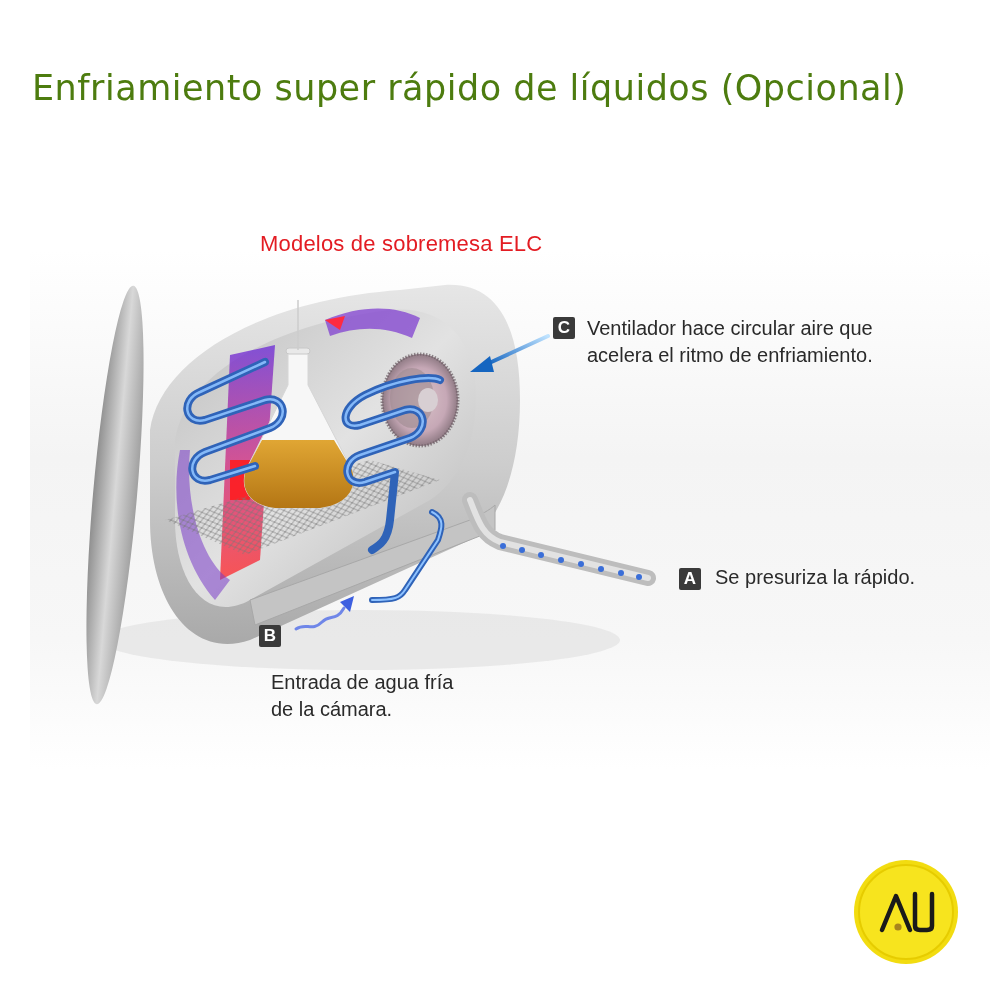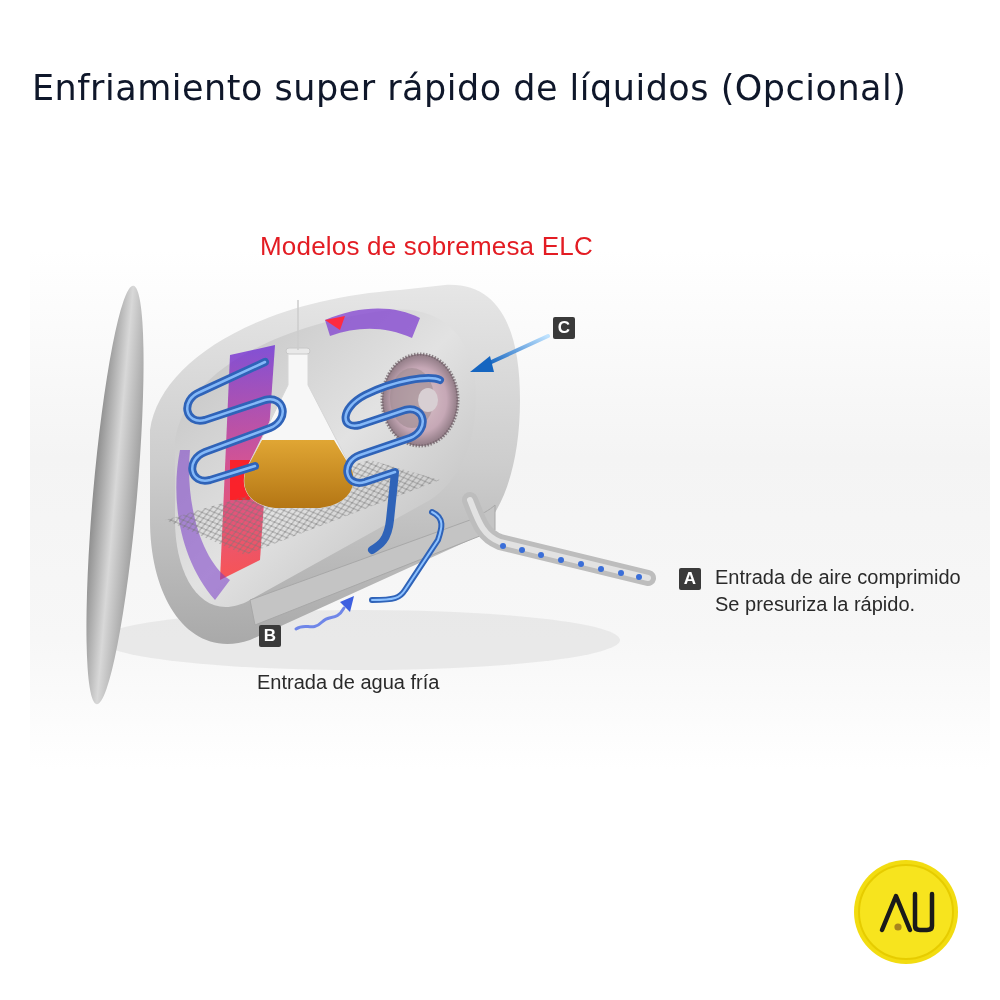--- a/index.html
+++ b/index.html
@@ -2,29 +2,29 @@
 <html><head>
 <meta charset="utf-8">
 <style>
   * { box-sizing: border-box; margin: 0; padding: 0; }
   html, body { width: 1000px; height: 1000px; background: #ffffff; overflow: hidden; }
   body { position: relative; font-family: "DejaVu Sans", sans-serif; color: #222; }
 
   .page-title {
     position: absolute; left: 32px; top: 68px; width: 940px;
     font-family: "DejaVu Sans", sans-serif; font-size: 35px; font-weight: 400;
-    color: #0f172a; letter-spacing: 0.5px; white-space: nowrap;
+    color: #4d7c0f; letter-spacing: 0.5px; white-space: nowrap;
   }
   .panel {
     position: absolute; left: 30px; top: 250px; width: 960px; height: 520px;
     background: linear-gradient(180deg, #ffffff 0%, #f4f4f4 40%, #f7f7f7 75%, #ffffff 100%);
   }
   .subtitle {
     position: absolute; left: 260px; top: 231px;
-    font-family: "Liberation Sans", sans-serif; font-size: 26px; font-weight: 400;
+    font-family: "Liberation Sans", sans-serif; font-size: 22px; font-weight: 400;
     color: #e31c23; white-space: nowrap; letter-spacing: 0.2px;
   }
   .diagram { position: absolute; left: 0; top: 0; width: 1000px; height: 1000px; }
 
   .callout { position: absolute; display: flex; align-items: flex-start; }
   .badge {
     display: inline-flex; align-items: center; justify-content: center;
     width: 22px; height: 22px; background: #3a3a3a; color: #fff;
     font-family: "Liberation Sans", sans-serif; font-weight: 700; font-size: 17px;
     border-radius: 2px; flex: 0 0 auto;
@@ -33,21 +33,21 @@
     font-family: "Liberation Sans", sans-serif; font-size: 20px; line-height: 27px;
     color: #2a2a2a; white-space: nowrap;
   }
   .callout-text span { display: block; }
 
   #callout-c { left: 553px; top: 315px; }
   #callout-c .badge { margin-top: 2px; margin-right: 12px; }
   #callout-a { left: 679px; top: 564px; }
   #callout-a .badge { margin-top: 4px; margin-right: 14px; }
   #badge-b-wrap { position: absolute; left: 259px; top: 625px; }
-  #callout-b-text { position: absolute; left: 257px; top: 669px; }
+  #callout-b-text { position: absolute; left: 271px; top: 669px; }
 
   .logo { position: absolute; left: 852px; top: 858px; width: 108px; height: 108px; }
 </style>
 </head>
 <body>
 
 <div class="page-title">Enfriamiento super rápido de líquidos (Opcional)</div>
 
 <div class="panel"></div>
 
@@ -147,35 +147,39 @@
     <circle cx="621" cy="573" r="3"></circle>
     <circle cx="639" cy="577" r="3"></circle>
   </g>
 
   <path d="M548 336 L487 364" stroke="url(#arrowG)" stroke-width="4" stroke-linecap="round"></path>
   <polygon points="470,372 490,356 494,372" fill="#1565c0"></polygon>
 </svg>
 
 <div class="callout" id="callout-c">
   <span class="badge">C</span>
+  <div class="callout-text">
+    <span>Ventilador hace circular aire que</span>
+    <span>acelera el ritmo de enfriamiento.</span>
+  </div>
 </div>
 
 <div class="callout" id="callout-a">
   <span class="badge">A</span>
   <div class="callout-text">
-    <span>Entrada de aire comprimido</span>
     <span>Se presuriza la rápido.</span>
   </div>
 </div>
 
 <div id="badge-b-wrap">
   <span class="badge">B</span>
 </div>
 <div class="callout-text" id="callout-b-text">
   <span>Entrada de agua fría</span>
+  <span>de la cámara.</span>
 </div>
 
 <svg class="logo" viewBox="0 0 108 108" xmlns="http://www.w3.org/2000/svg">
   <circle cx="54" cy="54" r="52" fill="#f2dc10"></circle>
   <circle cx="54" cy="54" r="47" fill="#f7e41e" stroke="#e6cc00" stroke-width="2"></circle>
   <path d="M30 72 L44 38 L58 72" fill="none" stroke="#1a1a1a" stroke-width="4.5" stroke-linecap="round" stroke-linejoin="round"></path>
   <circle cx="46" cy="69" r="3.6" fill="#a8841c"></circle>
   <path d="M63 36 L63 68 C63 71 65 72 68 72 L75 72 C78 72 80 71 80 68 L80 36" fill="none" stroke="#1a1a1a" stroke-width="4.5" stroke-linecap="round" stroke-linejoin="round"></path>
 </svg>
 

